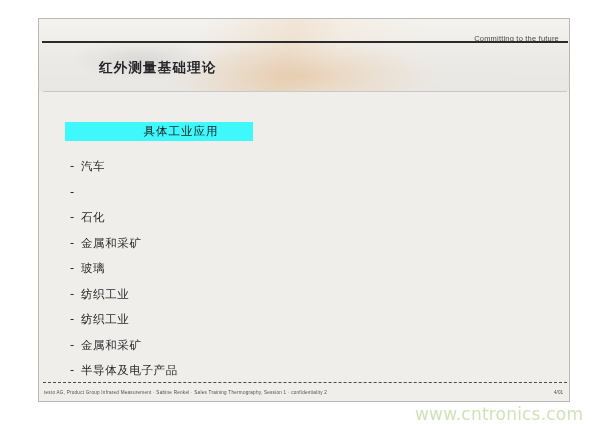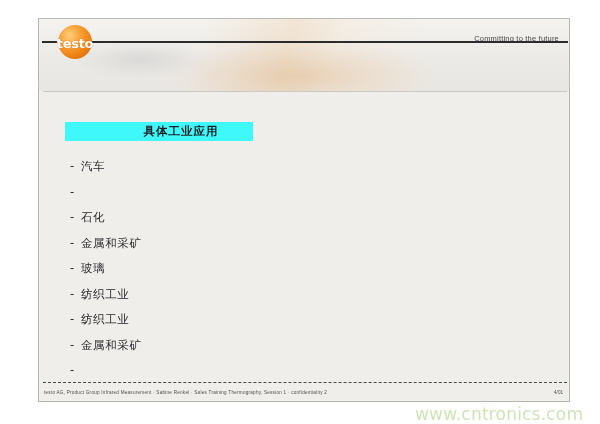--- a/index.html
+++ b/index.html
@@ -163,21 +163,21 @@
     top: 31px;
     width: 188px;
     height: 19px;
     background: #3ff8fb;
     display: flex;
     align-items: center;
     justify-content: center;
   }
   .subtitle-text {
     font-size: 11.5px;
-    font-weight: bold;
+    font-weight: normal;
     color: #1d1d22;
     letter-spacing: 1px;
     font-family: "DejaVu Sans", "Liberation Sans", sans-serif;
     margin-left: 44px;
   }
 
   .bullets {
     position: absolute;
     left: 31px;
     top: 68px;
@@ -243,25 +243,22 @@
 
   <div class="header">
     <div class="header-bg"></div>
     <div class="header-swoosh"></div>
     <div class="header-swoosh2"></div>
 
     <div class="tagline">Committing to the future</div>
 
     <div class="header-rule"></div>
 
-    <div class="logo">
-      <div class="logo-ball"></div>
-      <div class="logo-text">testo</div>
-    </div>
-
+
+    <div class="slide-title">红外测量基础理论</div>
   </div>
 
   <div class="body-area">
     <div class="body-divider"></div>
 
     <div class="subtitle-banner">
       <span class="subtitle-text">具体工业应用</span>
     </div>
 
     <div class="bullets">
@@ -291,20 +288,21 @@
       <div class="bullet">
         <span class="bullet-dash">-</span>
         <span>纺织工业</span>
       </div>
       <div class="bullet">
         <span class="bullet-dash">-</span>
         <span>金属和采矿</span>
       </div>
       <div class="bullet">
         <span class="bullet-dash">-</span>
+        <span>半导体及电子产品</span>
       </div>
     </div>
   </div>
 
   <div class="footer-rule"></div>
   <div class="footer-text">testo AG, Product Group Infrared Measurement · Sabine Renkel · Sales Training Thermography, Session 1 · confidentiality 2</div>
   <div class="footer-page">4/01</div>
 
 </div>
 

